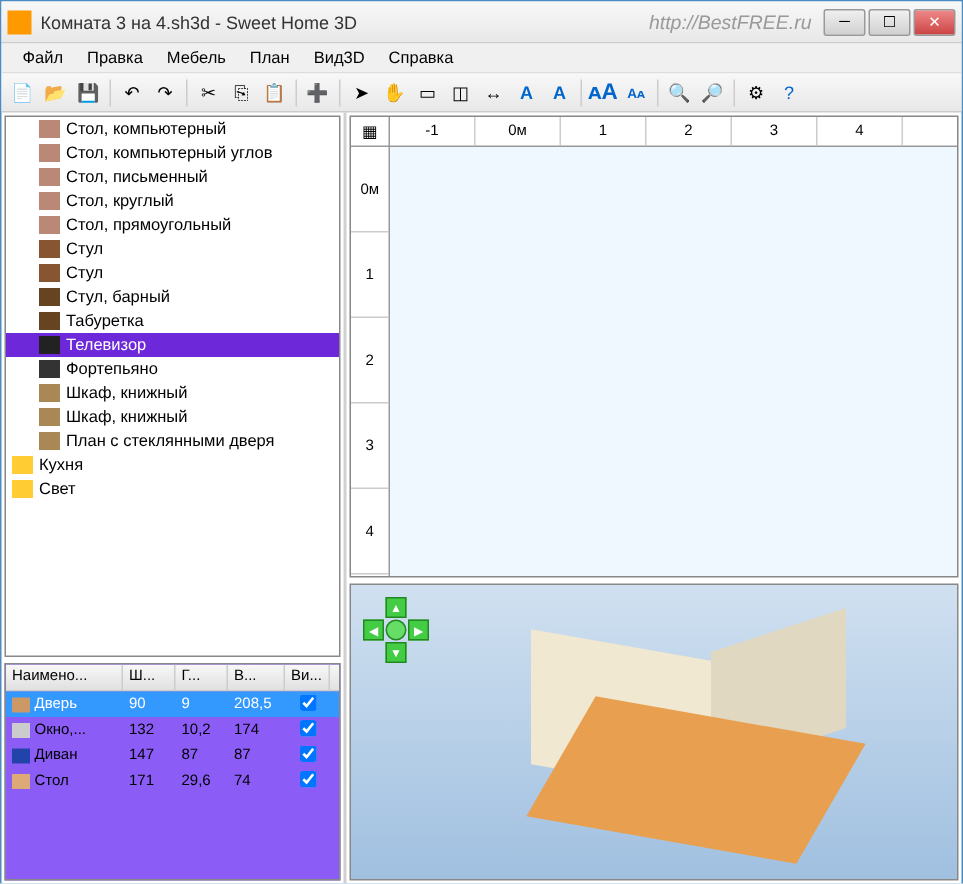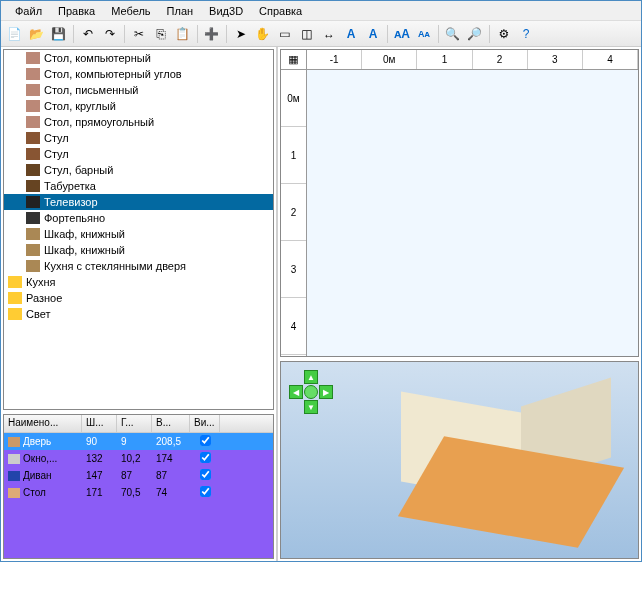--- a/index.html
+++ b/index.html
@@ -17,26 +17,26 @@
 .win-close { background: linear-gradient(#e88, #c44); color: #fff; }
 
 .menubar { height: 20px; background: #f0f0f0; display: flex; align-items: center; padding: 0 6px; border-bottom: 1px solid #ddd; }
 .menu-item { padding: 2px 8px; cursor: pointer; }
 
 .toolbar { height: 26px; background: linear-gradient(#f8f8f8, #e8e8e8); display: flex; align-items: center; padding: 0 4px; border-bottom: 1px solid #ccc; gap: 2px; }
 .tool-btn { width: 20px; height: 20px; display: flex; align-items: center; justify-content: center; border: 1px solid transparent; border-radius: 2px; cursor: pointer; font-size: 12px; }
 .tool-sep { width: 1px; height: 18px; background: #ccc; margin: 0 2px; }
 
 .main { display: flex; height: 514px; }
-.left-col { width: 277px; display: flex; flex-direction: column; border-right: 2px solid #d0d0d0; }
+.left-col { width: 230px; display: flex; flex-direction: column; border-right: 2px solid #d0d0d0; }
 .right-col { flex: 1; display: flex; flex-direction: column; }
 
 .tree-panel { border: 1px solid #888; margin: 2px; flex: 1; overflow: hidden; background: #fff; }
 .tree-item { display: flex; align-items: center; padding: 1px 4px; height: 16px; white-space: nowrap; }
-.tree-item.sel { background: #0369a1; color: #fff; }
+.tree-item.sel { background: #6d28d9; color: #fff; }
 .tree-indent { width: 18px; display: inline-block; }
 .tree-icon { width: 14px; height: 12px; margin-right: 4px; display: inline-block; }
 .ic-table { background: #b87; }
 .ic-chair { background: #853; }
 .ic-stool { background: #642; }
 .ic-tv { background: #222; }
 .ic-piano { background: #333; }
 .ic-cabinet { background: #a85; }
 .ic-folder { background: #fc3; }
 
@@ -87,20 +87,30 @@
 
 .room-3d { position: absolute; top: 40px; left: 140px; width: 180px; height: 130px; }
 .room-3d-floor { position: absolute; bottom: 0; left: 0; width: 180px; height: 80px; background: #e8a050; transform: skew(-30deg, 10deg); }
 .room-3d-wall1 { position: absolute; top: 0; left: -20px; width: 120px; height: 90px; background: #f0e8d0; transform: skew(0, 10deg); }
 .room-3d-wall2 { position: absolute; top: -10px; right: -10px; width: 90px; height: 80px; background: #e0d8c0; transform: skew(0, -18deg); }
 </style>
 </head>
 <body>
 
 <div class="window">
+  <div class="titlebar">
+    <div class="title-icon"></div>
+    <div class="title-text">Комната 3 на 4.sh3d - Sweet Home 3D</div>
+    <div class="watermark">http://BestFREE.ru</div>
+    <div class="win-btns">
+      <div class="win-btn win-min">─</div>
+      <div class="win-btn win-max">☐</div>
+      <div class="win-btn win-close">✕</div>
+    </div>
+  </div>
 
   <div class="menubar">
     <span class="menu-item">Файл</span>
     <span class="menu-item">Правка</span>
     <span class="menu-item">Мебель</span>
     <span class="menu-item">План</span>
     <span class="menu-item">Вид3D</span>
     <span class="menu-item">Справка</span>
   </div>
 
@@ -119,21 +129,21 @@
     <div class="tool-btn">➕</div>
     <div class="tool-sep"></div>
     <div class="tool-btn">➤</div>
     <div class="tool-btn">✋</div>
     <div class="tool-btn">▭</div>
     <div class="tool-btn">◫</div>
     <div class="tool-btn">↔</div>
     <div class="tool-btn" style="color:#06c;font-weight:bold">A</div>
     <div class="tool-btn" style="color:#06c;font-weight:bold">A</div>
     <div class="tool-sep"></div>
-    <div class="tool-btn" style="color:#06c;font-weight:bold;font-size:12px">ᴀA</div>
+    <div class="tool-btn" style="color:#06c;font-weight:bold;font-size:15px">ᴀA</div>
     <div class="tool-btn" style="color:#06c;font-weight:bold;font-size:9px">Aᴀ</div>
     <div class="tool-sep"></div>
     <div class="tool-btn">🔍</div>
     <div class="tool-btn">🔎</div>
     <div class="tool-sep"></div>
     <div class="tool-btn">⚙</div>
     <div class="tool-btn" style="color:#06c">?</div>
   </div>
 
   <div class="main">
@@ -200,29 +210,25 @@
             <span>Шкаф, книжный</span>
           </div>
           <div class="tree-item">
             <span class="tree-indent"></span>
             <span class="tree-icon ic-cabinet"></span>
             <span>Шкаф, книжный</span>
           </div>
           <div class="tree-item">
             <span class="tree-indent"></span>
             <span class="tree-icon ic-cabinet"></span>
-            <span>Кухня с стеклянными дверя</span>
+            <span>План с стеклянными дверя</span>
           </div>
           <div class="tree-item">
             <span class="tree-icon ic-folder"></span>
             <span>Кухня</span>
-          </div>
-          <div class="tree-item">
-            <span class="tree-icon ic-folder"></span>
-            <span>Разное</span>
           </div>
           <div class="tree-item">
             <span class="tree-icon ic-folder"></span>
             <span>Свет</span>
           </div>
         </div>
       <div class="table-panel">
         <div class="table-header">
           <div class="th" style="width:78px">Наимено...</div>
           <div class="th" style="width:35px">Ш...</div>
@@ -248,21 +254,21 @@
             <div class="table-row">
               <div class="td name" style="width:78px"><span class="td-icon" style="background:#24a"></span>Диван</div>
               <div class="td" style="width:35px">147</div>
               <div class="td" style="width:35px">87</div>
               <div class="td" style="width:38px">87</div>
               <div class="td" style="width:30px;text-align:center"><input type="checkbox" class="chk" checked="" style=""></div>
             </div>
             <div class="table-row">
               <div class="td name" style="width:78px"><span class="td-icon" style="background:#da7"></span>Стол</div>
               <div class="td" style="width:35px">171</div>
-              <div class="td" style="width:35px">70,5</div>
+              <div class="td" style="width:35px">29,6</div>
               <div class="td" style="width:38px">74</div>
               <div class="td" style="width:30px;text-align:center"><input type="checkbox" class="chk" checked="" style=""></div>
             </div>
           </div>
       </div>
     </div>
 
     <div class="right-col">
       <div class="plan-panel">
         <div class="ruler-corner">▦</div>

